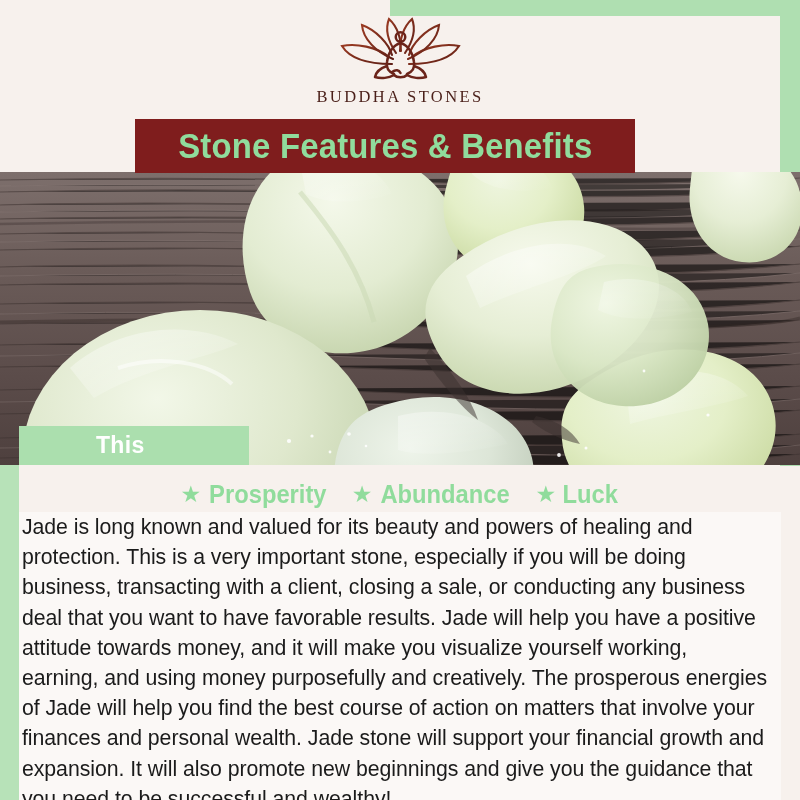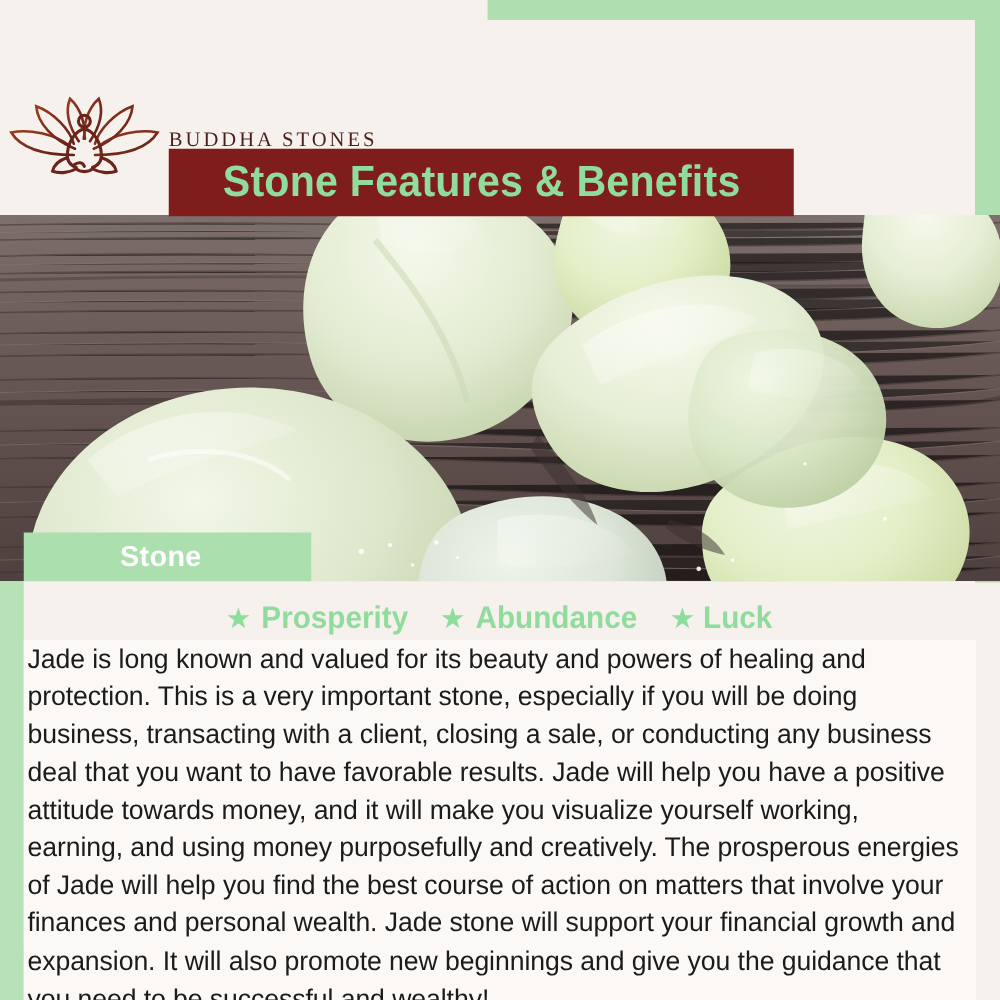--- a/index.html
+++ b/index.html
@@ -57,27 +57,26 @@
   }
 
   
   .logo-block {
     position: absolute;
     left: 0;
     top: 0;
     width: 800px;
     height: 118px;
     display: flex;
-    flex-direction: row;
+    flex-direction: column;
     align-items: center;
     justify-content: flex-start;
     padding-top: 16px;
     box-sizing: border-box;
     z-index: 4;
-    margin-top: 44px;
   }
   .logo-mark {
     width: 135px;
     height: 70px;
     display: block;
   }
   .logo-word {
     margin-top: 1px;
     font-family: "Liberation Serif", serif;
     font-size: 16.5px;
@@ -360,21 +359,21 @@
       </g>
 
       <g fill="#3a2f2d" opacity="0.5">
         <path d="M430 176 C 452 200, 470 224, 478 248 C 462 236, 440 210, 424 186 Z"></path>
         <path d="M536 244 C 556 248, 572 258, 580 272 C 560 268, 542 258, 532 250 Z"></path>
       </g>
     </svg>
   </div>
 
   <div class="stone-band">
-    <span class="stone-name">Stone</span>
+    <span class="stone-name">This</span>
   </div>
 
   <div class="benefits">
     <div class="benefit">
       <span class="star">★</span>
       <span class="blabel">Prosperity</span>
     </div>
     <div class="benefit">
       <span class="star">★</span>
       <span class="blabel">Abundance</span>

